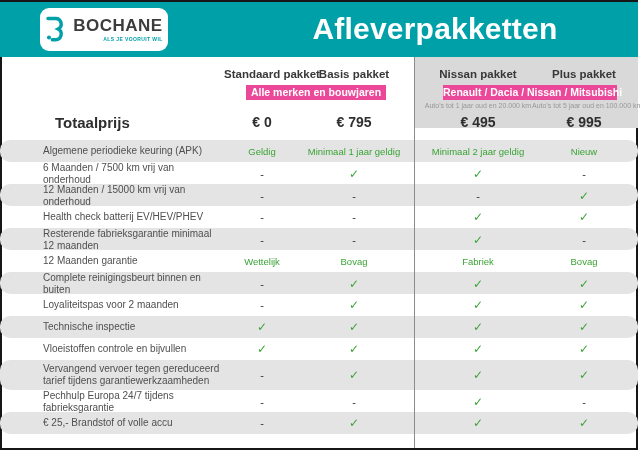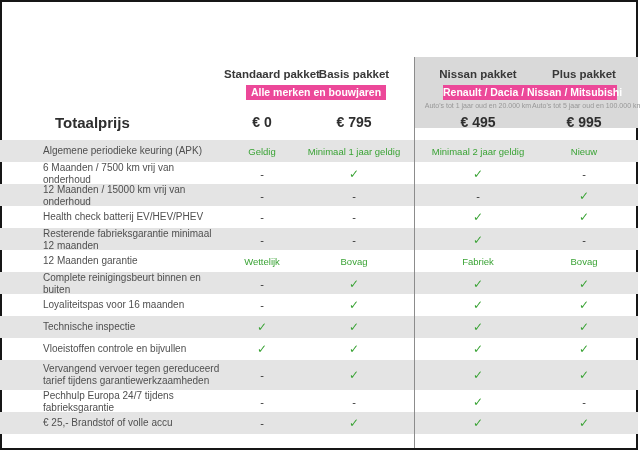--- a/index.html
+++ b/index.html
@@ -46,32 +46,47 @@
   .hdr-notes { height:11px; }
   .note { font-size:7px; color:#979797; text-align:center; white-space:nowrap; }
   .hdr-prices { height:20px; padding-top:2px; }
   .total-label { grid-column:1; padding-left:53px; font-size:15px; font-weight:bold; color:#2e2e2e; }
   .price { text-align:center; font-size:14px; font-weight:bold; color:#2e2e2e; white-space:nowrap; }
 
   
   .features { position:absolute; top:138px; left:0; width:634px; z-index:2; }
   .row { height:22px; }
   .row.tall { height:30px; }
-  .row.gray { background:#e4e4e4; margin:0 -2px; padding:0 2px; }
+  .row.gray { background:#e4e4e4; margin:0 -2px; padding:0 2px;border-radius:10px; }
   .flabel { grid-column:1; padding-left:41px; font-size:10px; color:#4f4f4f; line-height:1.2; }
   .val { text-align:center; font-weight:normal; font-size:11px; color:#333; white-space:nowrap; }
   .val.check { color:#3aa335; font-size:12px; }
   .val.word  { color:#3aa335; font-size:9.5px; }
 </style>
 </head>
 <body>
 
 <div class="sheet">
   <div class="content">
 
+    <div class="topbar">
+      <div class="logo-card">
+        <span>
+          <svg width="22" height="30" viewBox="0 0 22 30">
+            <path d="M3 5.5 h7.5 a5.6 5.6 0 0 1 2.6 10.6 a5.6 5.6 0 0 1 -2.6 10.6 h-3.2" fill="none" stroke="#00a0a8" stroke-width="3.4" stroke-linecap="round"></path>
+            <circle cx="4" cy="24.5" r="2.1" fill="#00a0a8"></circle>
+          </svg>
+        </span>
+        <span class="logo-text">
+          <span class="brand">BOCHANE</span>
+          <span class="tagline">ALS JE VOORUIT WIL</span>
+        </span>
+      </div>
+      <div class="title">Afleverpakketten</div>
+    </div>
 
     <div class="gray-panel"></div>
     <div class="divider"></div>
 
     <div class="hdr">
       <div class="grid hdr-names">
         <div class="pkg-name c1">Standaard pakket</div>
         <div class="pkg-name c2">Basis pakket</div>
         <div class="pkg-name c3">Nissan pakket</div>
         <div class="pkg-name c4">Plus pakket</div>
@@ -137,21 +152,21 @@
         <div class="val c4 word">Bovag</div>
       </div>
       <div class="grid row gray">
         <div class="flabel">Complete reinigingsbeurt binnen en buiten</div>
         <div class="val c1">-</div>
         <div class="val c2 check">✓</div>
         <div class="val c3 check">✓</div>
         <div class="val c4 check">✓</div>
       </div>
       <div class="grid row">
-        <div class="flabel">Loyaliteitspas voor 16 maanden</div>
+        <div class="flabel">Loyaliteitspas voor 2 maanden</div>
         <div class="val c1">-</div>
         <div class="val c2 check">✓</div>
         <div class="val c3 check">✓</div>
         <div class="val c4 check">✓</div>
       </div>
       <div class="grid row gray">
         <div class="flabel">Technische inspectie</div>
         <div class="val c1 check">✓</div>
         <div class="val c2 check">✓</div>
         <div class="val c3 check">✓</div>

